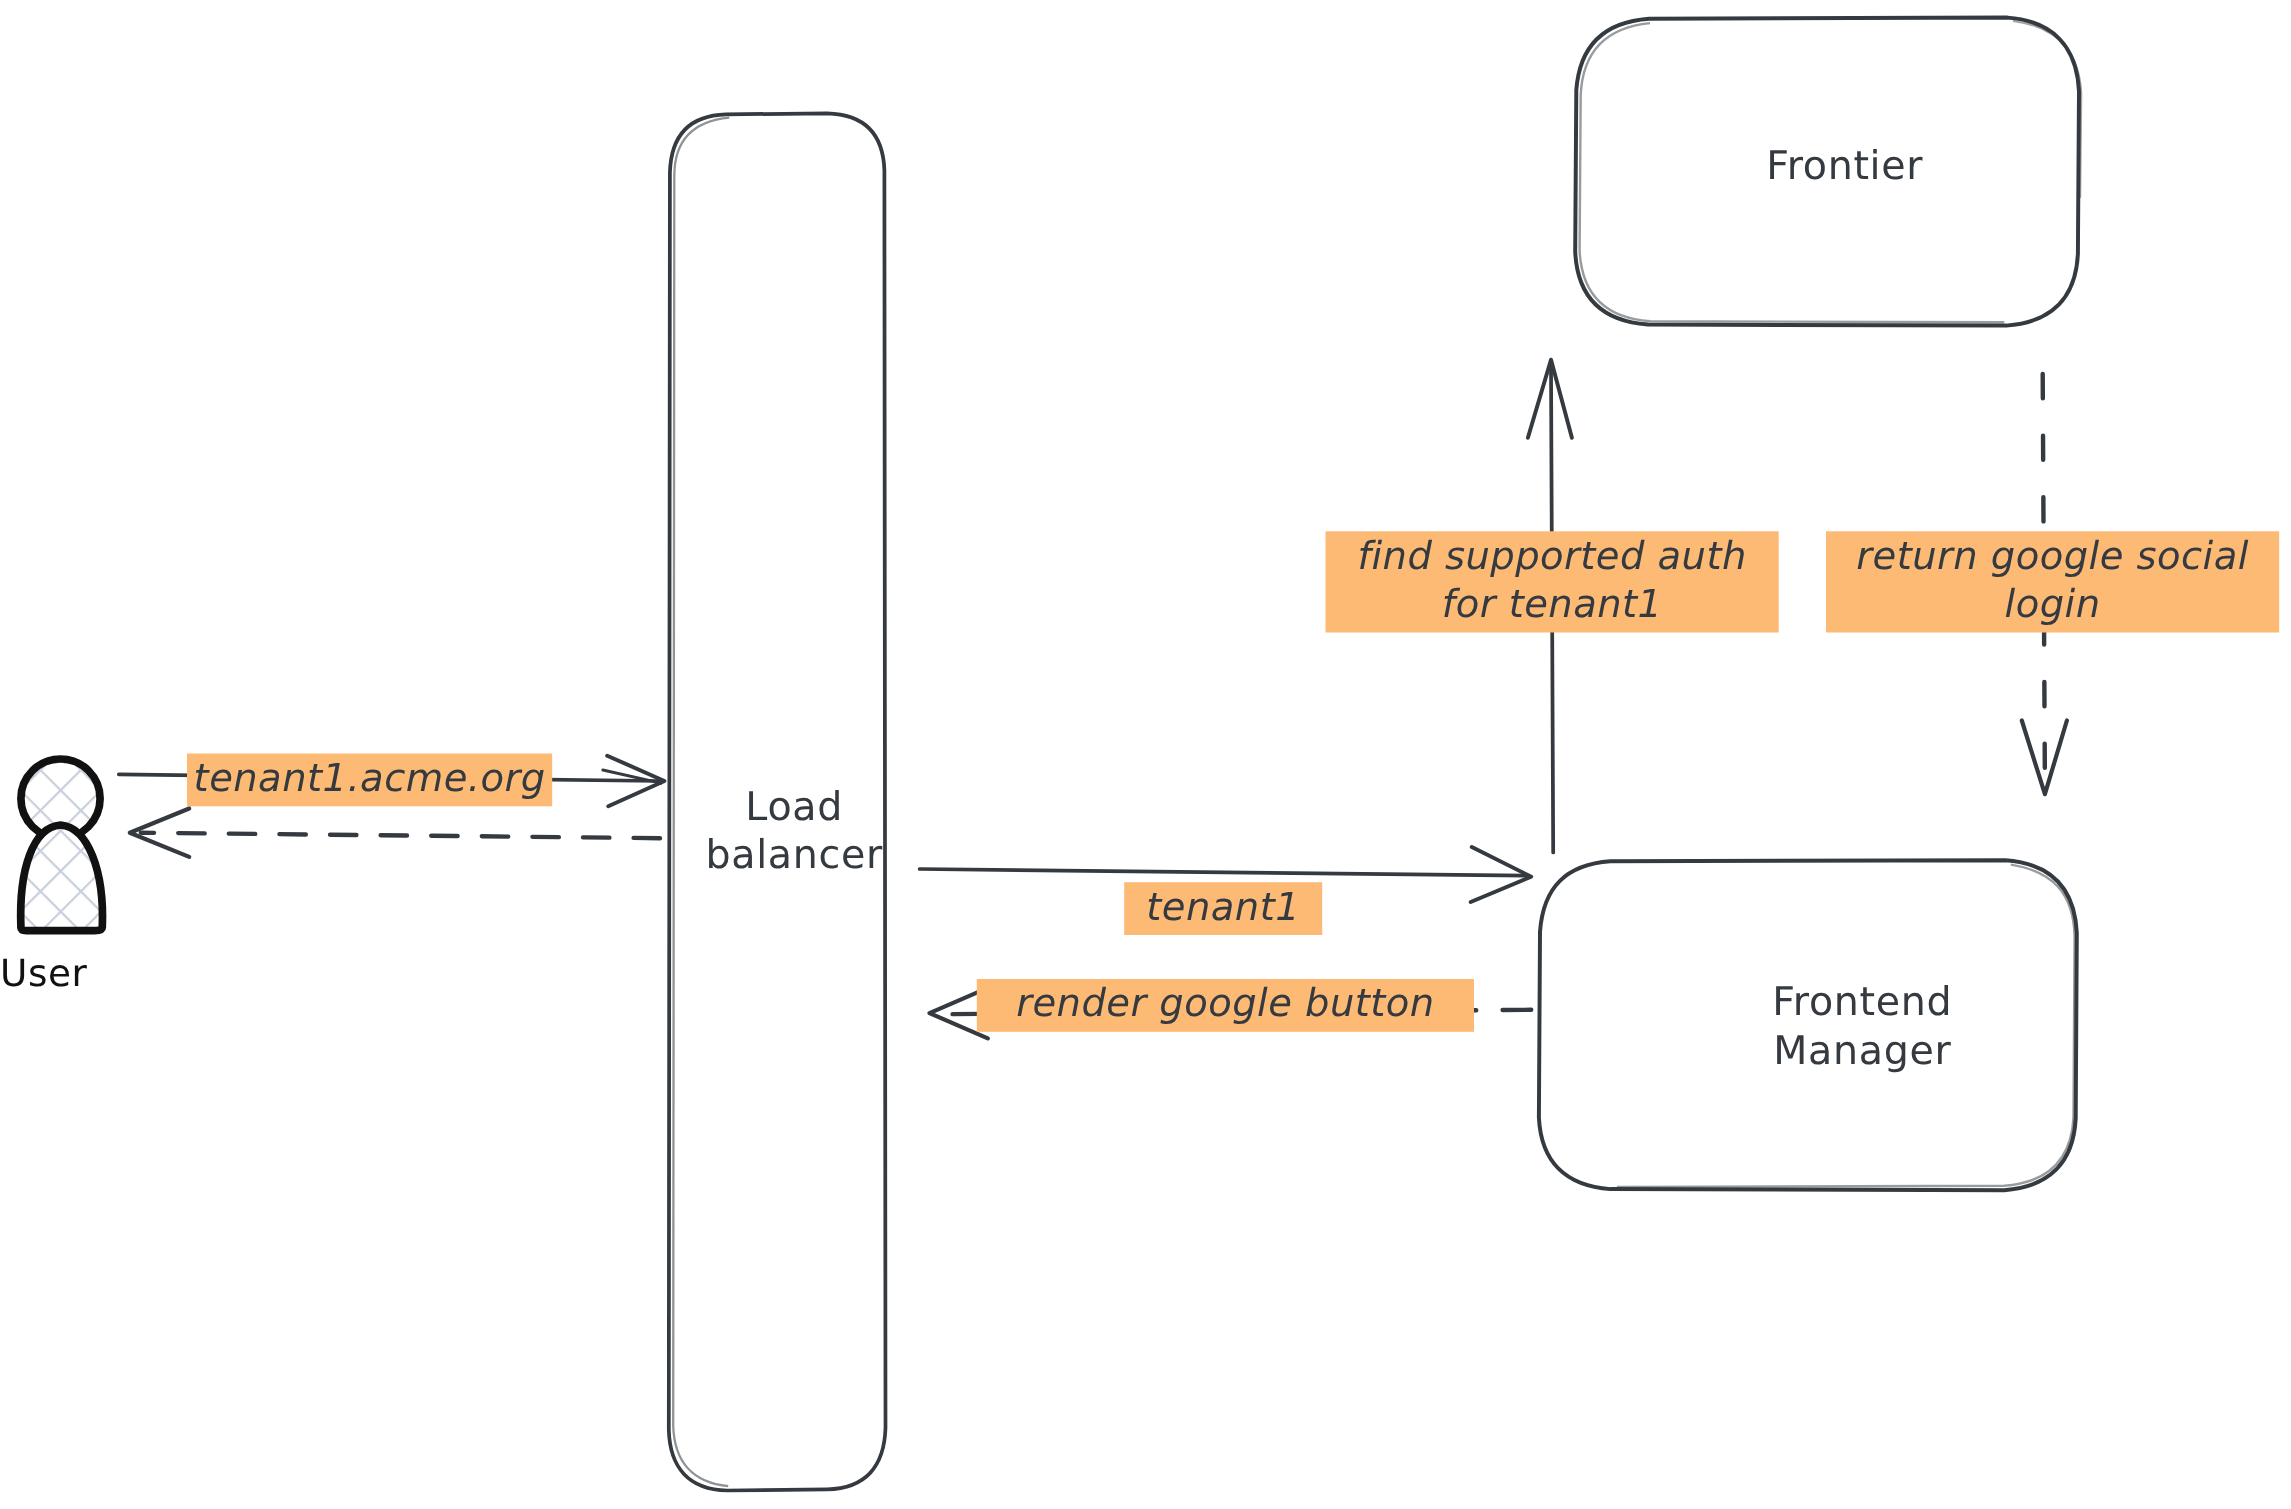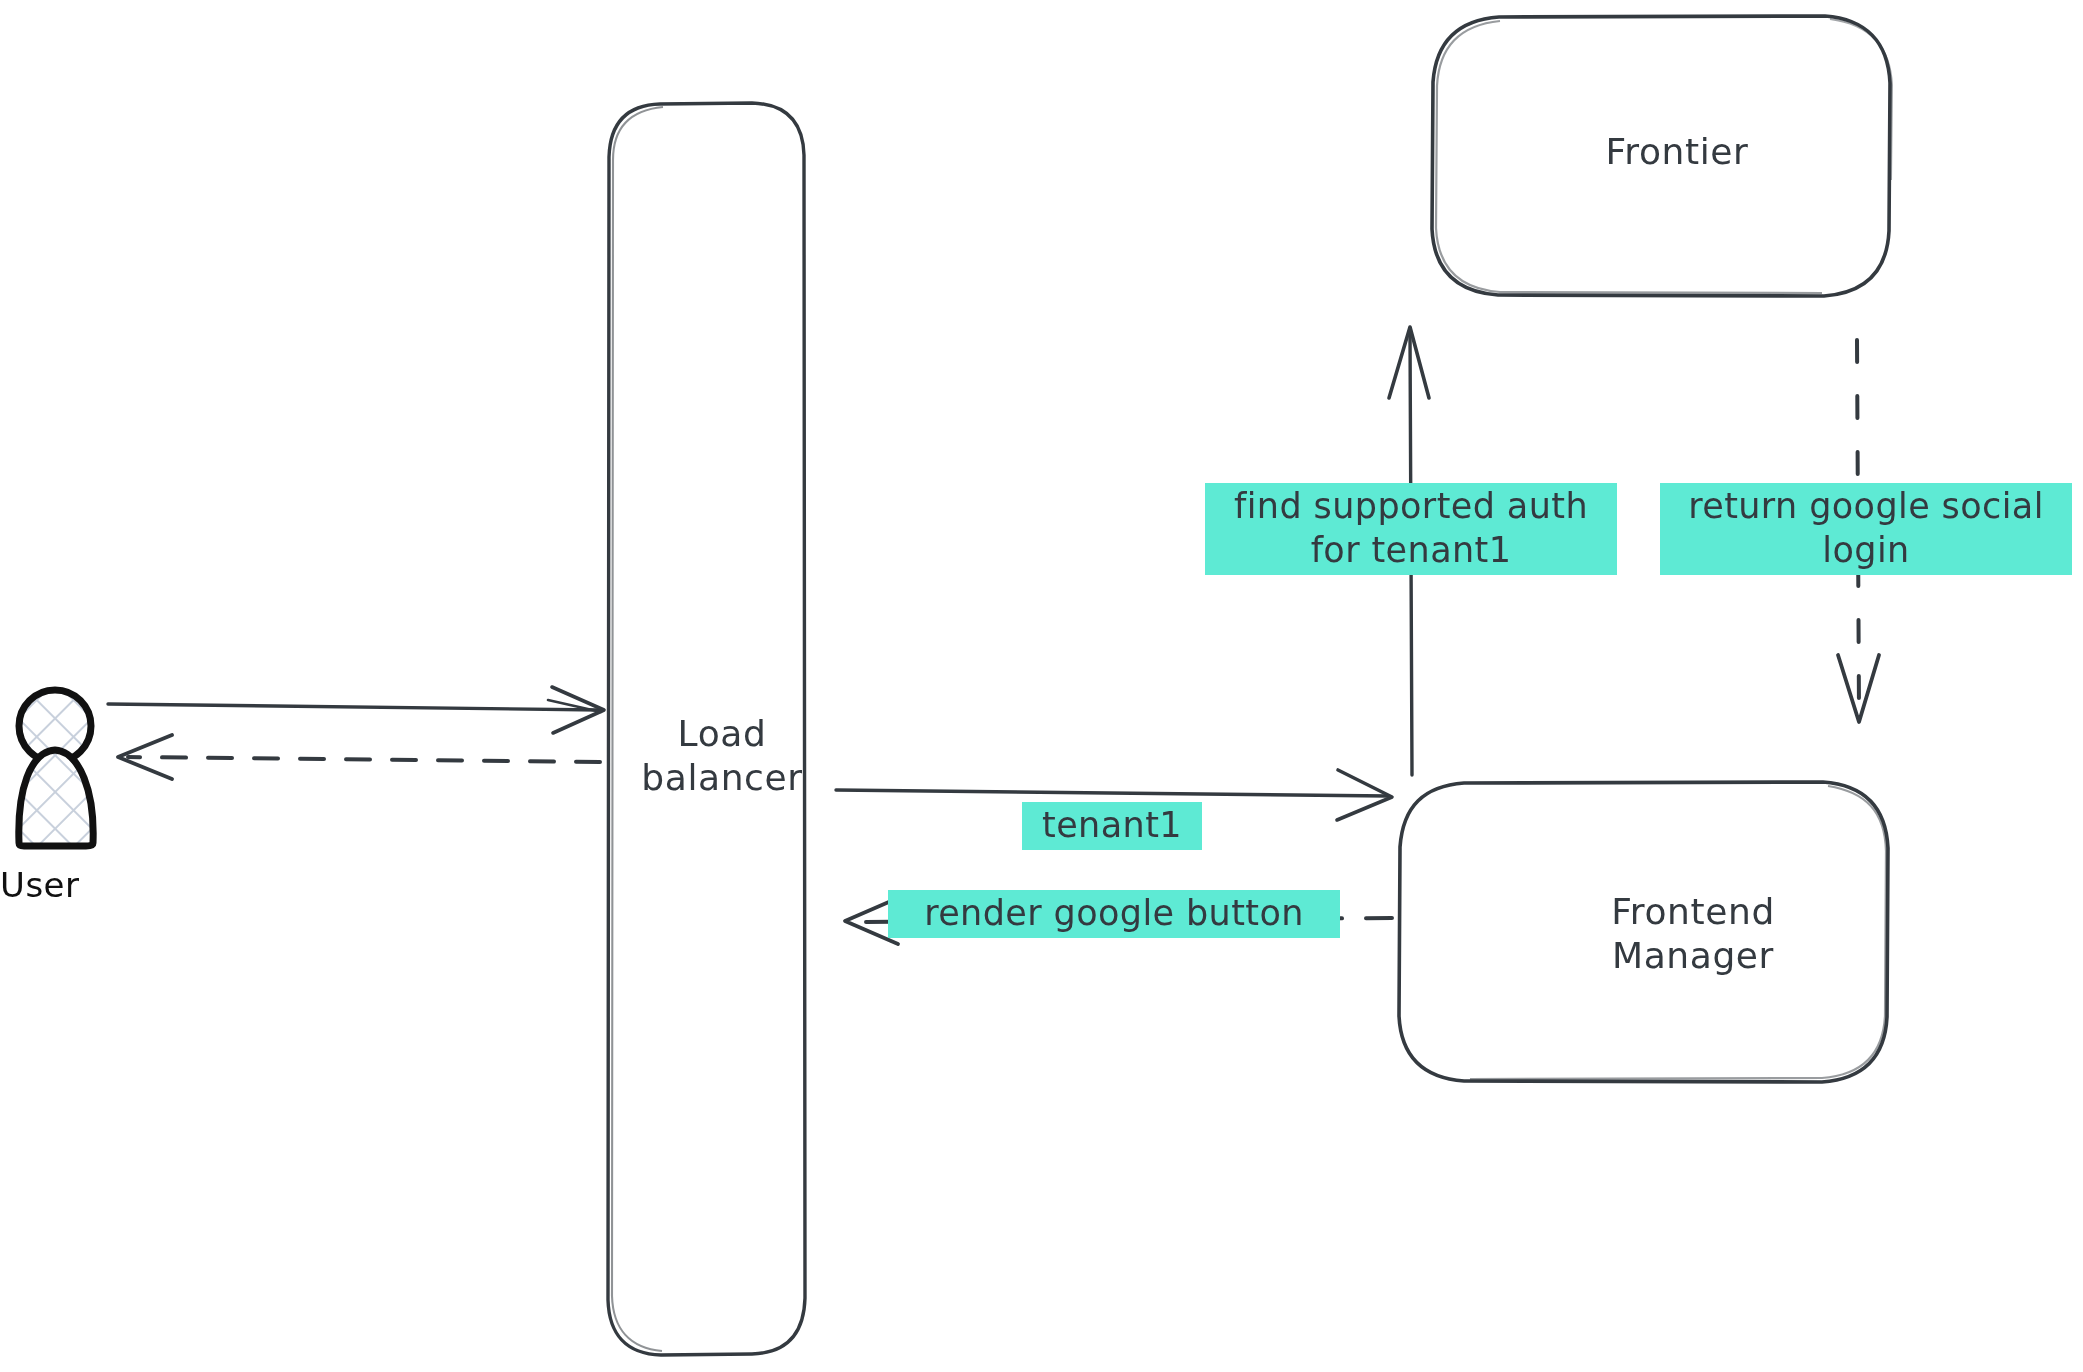--- a/index.html
+++ b/index.html
@@ -36,22 +36,23 @@
   }
   .edge-label {
     position: absolute;
     color: #343a40;
     font-family: "DejaVu Sans", sans-serif;
     font-size: 35px;
     line-height: 1.25;
     text-align: center;
     white-space: pre-line;
     letter-spacing: 0.4px;
-    background: #5eead4;
+    background: #fdba74;
     pointer-events: none;
+    font-style: italic;
   }
   .actor-label {
     position: absolute;
     color: #111111;
     font-family: "DejaVu Sans", sans-serif;
     font-size: 34px;
     letter-spacing: 0.5px;
   }
   
   #lbl-frontier     { left: 1432px; top: 130px;  width: 458px; }
@@ -149,20 +150,21 @@
   <div class="node-label" id="lbl-frontier">Frontier</div>
 
   <div class="node-label" id="lbl-loadbalancer">Load
 balancer</div>
 
   <div class="node-label" id="lbl-frontendmgr">Frontend
 Manager</div>
 
   <div class="actor-label" id="lbl-actor-user">User</div>
 
+  <div class="edge-label" id="lbl-edge-domain">tenant1.acme.org</div>
 
   <div class="edge-label" id="lbl-edge-tenant1">tenant1</div>
 
   <div class="edge-label" id="lbl-edge-render">render google button</div>
 
   <div class="edge-label" id="lbl-edge-find">find supported auth
 for tenant1</div>
 
   <div class="edge-label" id="lbl-edge-return">return google social
 login</div>

